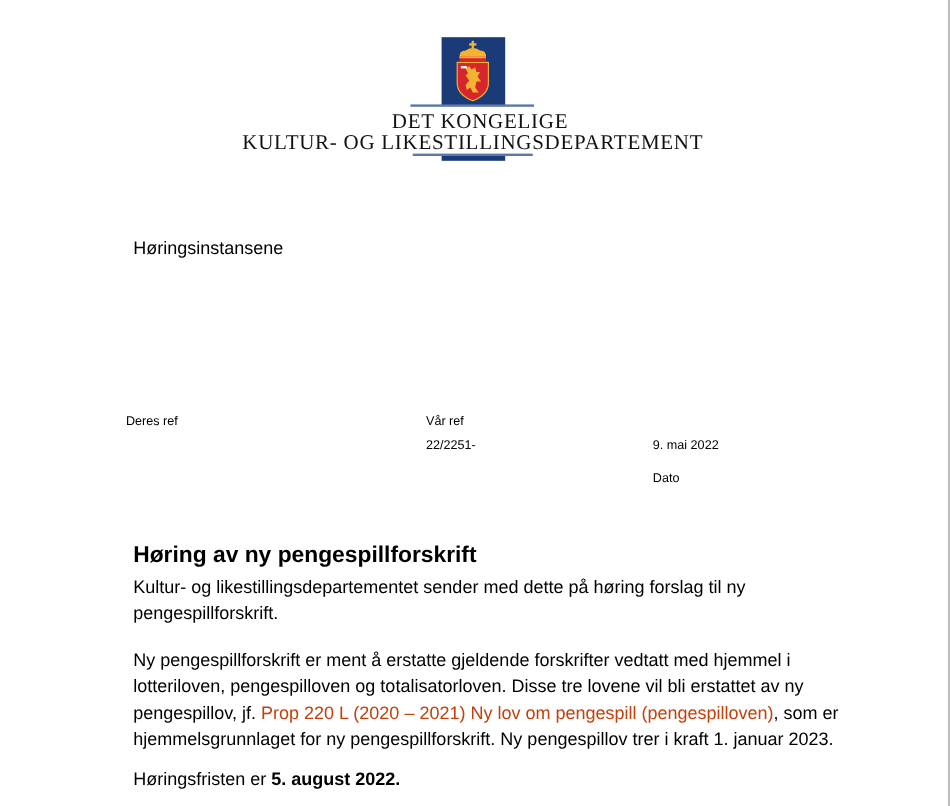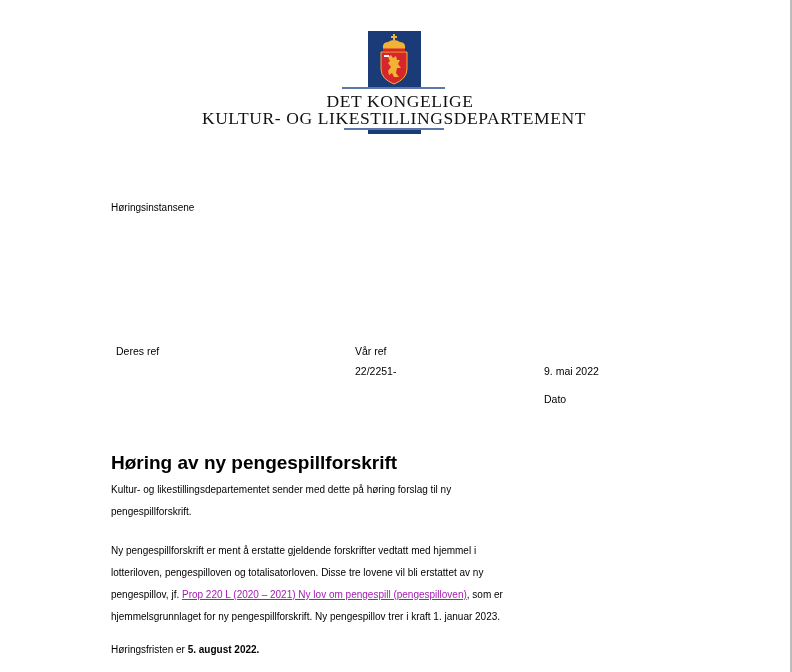--- a/index.html
+++ b/index.html
@@ -14,24 +14,24 @@
   .logo-line-top { position: absolute; left: 342px; top: 87px; width: 103px; height: 2px; background: #5c78a8; }
   .logo-line-bot { position: absolute; left: 344px; top: 128px; width: 100px; height: 2px; background: #5c78a8; }
   .logo-stub { position: absolute; left: 368px; top: 130px; width: 53px; height: 4px; background: #1b3a78; }
   .coat { position: absolute; left: 377px; top: 33px; width: 34px; height: 52px; }
   .dept1, .dept2 {
     position: absolute; width: 792px; left: 0; text-align: center;
     font-family: "Liberation Serif", serif; font-size: 17.5px; letter-spacing: 0.6px; color: #111;
   }
   .dept1 { top: 91px; left: 4px; }
   .dept2 { top: 108px; left: -2px; }
-  .txt { position: absolute; font-size: 10px; line-height: 22px; white-space: nowrap; }
+  .txt { position: absolute; font-size: 15px; line-height: 22px; white-space: nowrap; }
   .small { position: absolute; font-size: 10.5px; white-space: nowrap; }
   .title { position: absolute; font-size: 19px; font-weight: bold; white-space: nowrap; }
-  a.link { color: #a21caf; text-decoration: underline; }
+  a.link { color: #c2410c; }
   b { font-weight: bold; }
 </style>
 </head>
 <body>
 
 <div class="page">
 
   <div class="logo-block"></div>
   <svg class="coat" viewBox="0 0 34 52">
     <rect x="16" y="1" width="2" height="6" fill="#f2b233"></rect>
@@ -44,21 +44,21 @@
     <rect x="7" y="22" width="5" height="2" fill="#ffffff"></rect>
   </svg>
   <div class="logo-line-top"></div>
   <div class="dept1">DET KONGELIGE</div>
   <div class="dept2">KULTUR- OG LIKESTILLINGSDEPARTEMENT</div>
   <div class="logo-line-bot"></div>
   <div class="logo-stub"></div>
 
   <div class="txt" style="left:111px; top:197px;">Høringsinstansene</div>
 
-  <div class="small" style="left:116px; top:345px;">Deres ref</div>
+  <div class="small" style="left:105px; top:345px;">Deres ref</div>
   <div class="small" style="left:355px; top:345px;">Vår ref</div>
   <div class="small" style="left:544px; top:345px;margin-top:48px;">Dato</div>
   <div class="small" style="left:355px; top:365px;">22/2251-</div>
   <div class="small" style="left:544px; top:365px;">9. mai 2022</div>
 
   <div class="title" style="left:111px; top:452px;">Høring av ny pengespillforskrift</div>
 
   <div class="txt" style="left:111px; top:479px;text-align:right;">Kultur- og likestillingsdepartementet sender med dette på høring forslag til ny</div>
   <div class="txt" style="left:111px; top:501px;">pengespillforskrift.</div>
 

